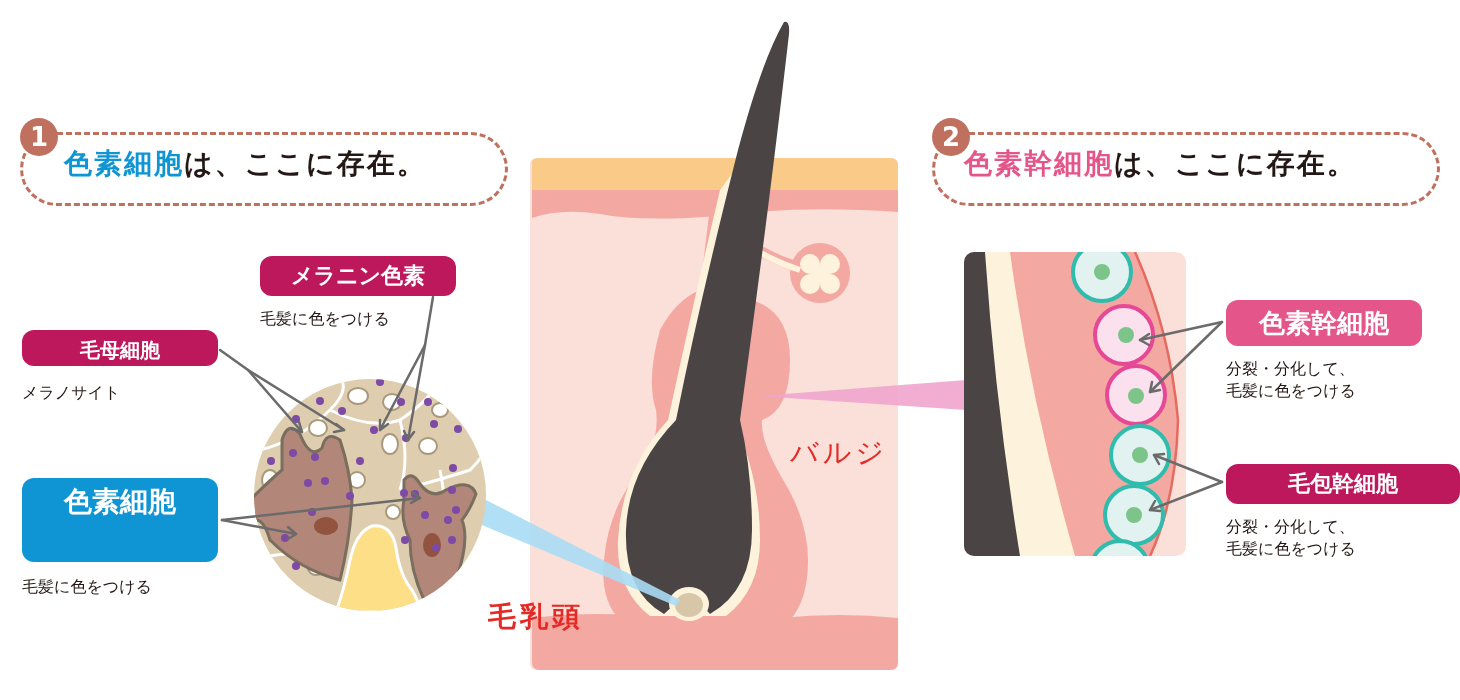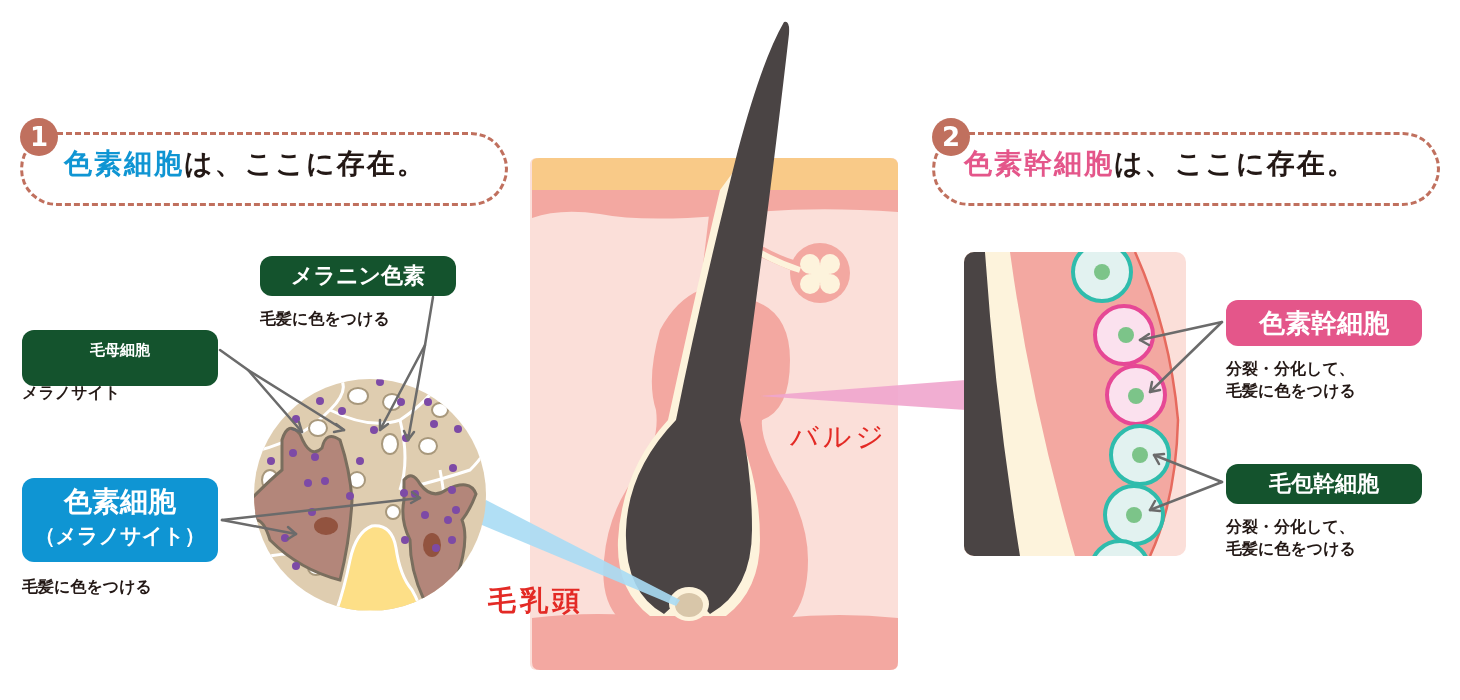--- a/index.html
+++ b/index.html
@@ -1,25 +1,25 @@
 <!DOCTYPE html>
 <html><head>
 <meta charset="utf-8">
 <style>
   html,body{margin:0;padding:0;background:#ffffff;}
   body{width:1460px;height:700px;position:relative;overflow:hidden;font-family:"DejaVu Sans",sans-serif;}
   .title-box{position:absolute;border:3px dashed #c0705e;border-radius:40px;box-sizing:border-box;}
   .num-badge{position:absolute;width:38px;height:38px;border-radius:50%;background:#c0705e;color:#fff;font-weight:bold;font-size:26px;line-height:38px;text-align:center;}
   .title-text{position:absolute;font-weight:bold;font-size:28px;letter-spacing:2px;color:#231815;white-space:nowrap;}
   .tag{position:absolute;color:#fff;font-weight:bold;border-radius:12px;text-align:center;box-sizing:border-box;white-space:nowrap;}
-  .tag-brown{background:#14532d;font-family:Liberation Serif, serif;}
+  .tag-brown{background:#be185d;font-family:Liberation Serif, serif;}
   .tag-blue{background:#0f95d3;}
   .tag-pink{background:#e4568a;}
-  .desc{position:absolute;font-size:16px;color:#231815;line-height:22px;white-space:nowrap;font-weight:bold;}
-  .red-label{position:absolute;color:#e32a25;font-weight:bold;font-size:28px;letter-spacing:4px;white-space:nowrap;}
+  .desc{position:absolute;font-size:16px;color:#231815;line-height:22px;white-space:nowrap;}
+  .red-label{position:absolute;color:#e32a25;font-weight:bold;font-size:28px;letter-spacing:4px;white-space:nowrap;margin-top:16px;}
   svg{position:absolute;left:0;top:0;}
 </style>
 </head>
 <body>
 
 <svg width="1460" height="700" viewBox="0 0 1460 700">
 
   <g>
     <rect x="530" y="158" width="368" height="512" rx="6" fill="#fbdfd9"></rect>
 
@@ -188,35 +188,34 @@
 
 <div class="title-box" style="left:932px;top:132px;width:508px;height:74px;"></div>
 <div class="num-badge" style="left:932px;top:118px;">2</div>
 <div class="title-text" style="left:964px;top:145px;">
   <span style="color:#e4568a;">色素幹細胞</span><span>は、ここに存在。</span>
 </div>
 
 <div class="tag tag-brown" style="left:260px;top:256px;width:196px;height:40px;font-size:22px;line-height:40px;">メラニン色素</div>
 <div class="desc" style="left:260px;top:308px;">毛髪に色をつける</div>
 
-<div class="tag tag-brown" style="left:22px;top:330px;width:196px;height:56px;font-size:15px;line-height:40px;">毛母細胞</div>
+<div class="tag tag-brown" style="left:22px;top:330px;width:196px;height:36px;font-size:20px;line-height:40px;">毛母細胞</div>
 <div class="desc" style="left:22px;top:382px;">メラノサイト</div>
 
 <div class="tag tag-blue" style="left:22px;top:478px;width:196px;height:84px;padding-top:6px;">
   <div style="font-size:28px;line-height:36px;">色素細胞</div>
-  <div style="font-size:21px;line-height:32px;">（メラノサイト）</div>
 </div>
 <div class="desc" style="left:22px;top:576px;">毛髪に色をつける</div>
 
 <div class="red-label" style="left:488px;top:582px;">毛乳頭</div>
 <div class="red-label" style="left:790px;top:418px;font-weight:normal;">バルジ</div>
 
 <div class="tag tag-pink" style="left:1226px;top:300px;width:196px;height:46px;font-size:26px;line-height:46px;">色素幹細胞</div>
 <div class="desc" style="left:1226px;top:358px;">
   <div>分裂・分化して、</div>
   <div>毛髪に色をつける</div>
 </div>
 
-<div class="tag tag-brown" style="left:1226px;top:464px;width:196px;height:40px;font-size:22px;line-height:40px;">毛包幹細胞</div>
+<div class="tag tag-brown" style="left:1226px;top:464px;width:234px;height:40px;font-size:22px;line-height:40px;">毛包幹細胞</div>
 <div class="desc" style="left:1226px;top:516px;">
   <div>分裂・分化して、</div>
   <div>毛髪に色をつける</div>
 </div>
 
 </body></html>

